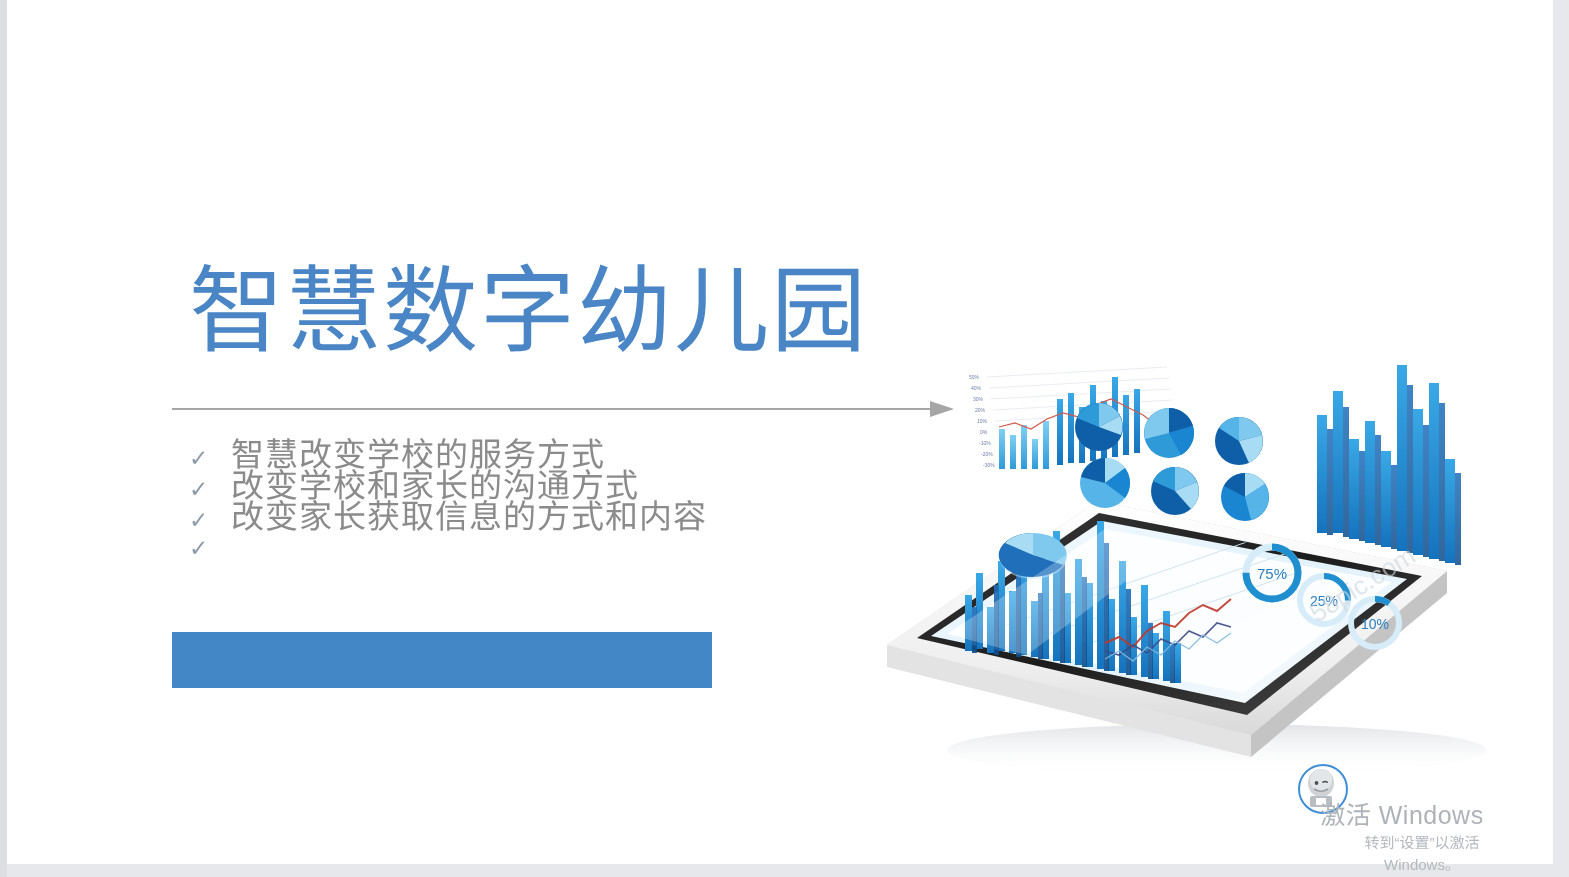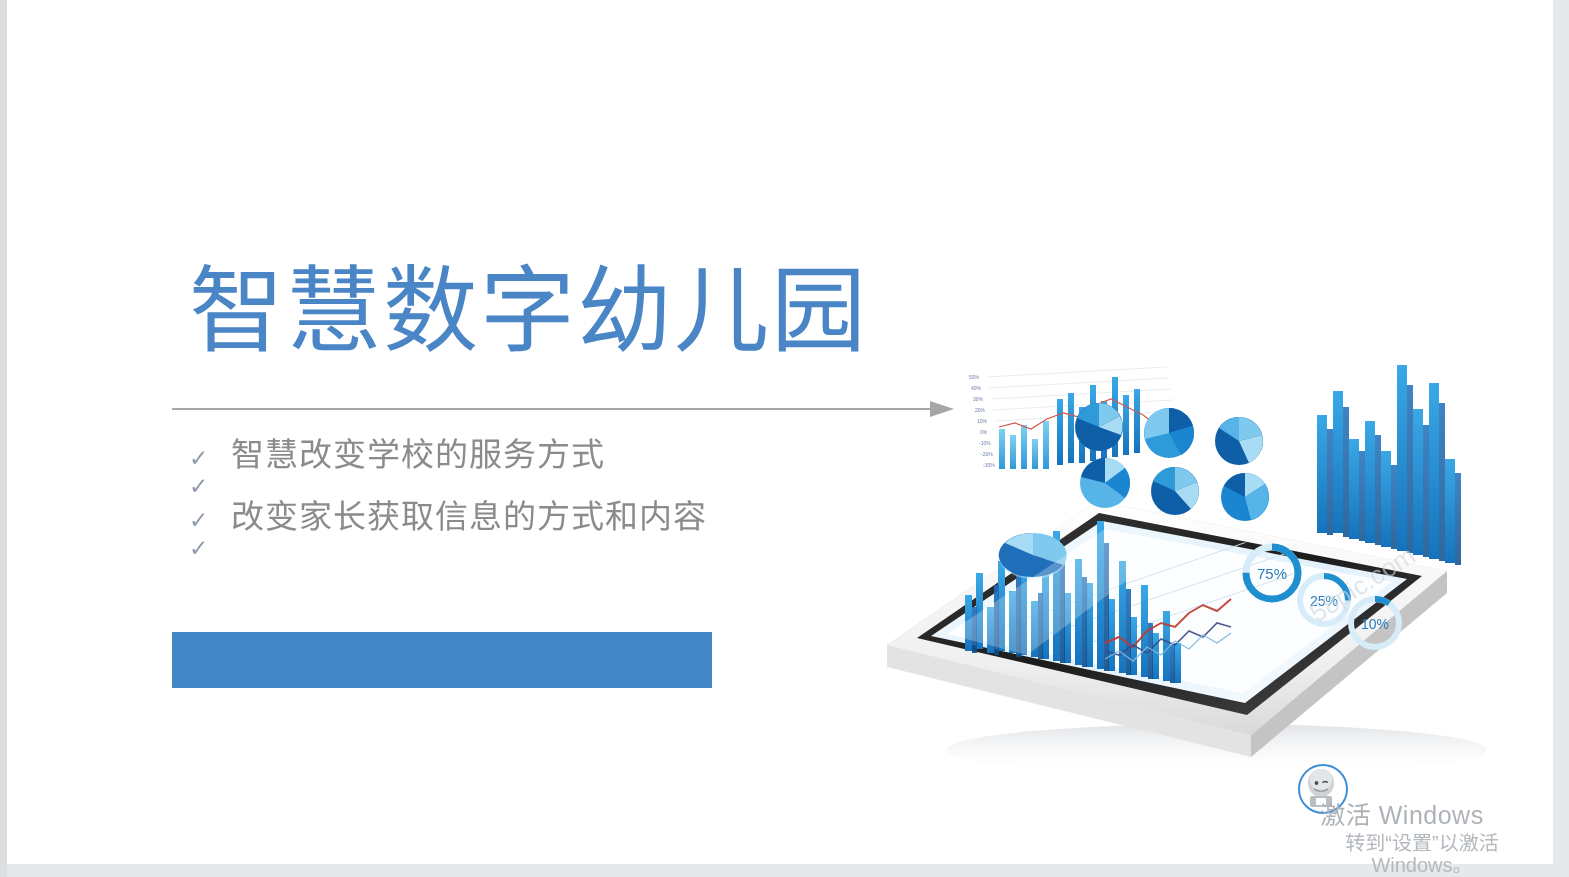--- a/index.html
+++ b/index.html
@@ -172,21 +172,21 @@
   }
   .win-watermark .wm-title {
     font-family: "Liberation Sans", "DejaVu Sans", sans-serif;
     font-size: 25px;
     color: #aeb3b8;
     line-height: 30px;
     letter-spacing: 0.5px;
   }
   .win-watermark .wm-sub {
     font-family: "Liberation Sans", "DejaVu Sans", sans-serif;
-    font-size: 20px;
+    font-size: 15px;
     color: #b4b9be;
     line-height: 22px;
     margin-top: 2px;
     margin-left: 40px;
   }
 
   
   .mascot {
     position: absolute;
     left: 1298px;
@@ -218,20 +218,21 @@
 
     <div class="bullets">
 
       <div class="bullet-row">
         <span class="bullet-check">✓</span>
         <span class="bullet-text">智慧改变学校的服务方式</span>
       </div>
 
       <div class="bullet-row">
         <span class="bullet-check">✓</span>
+        <span class="bullet-text">改变学校和家长的沟通方式</span>
       </div>
 
       <div class="bullet-row">
         <span class="bullet-check">✓</span>
         <span class="bullet-text">改变家长获取信息的方式和内容</span>
       </div>
 
       <div class="bullet-row">
         <span class="bullet-check">✓</span>
       </div>

